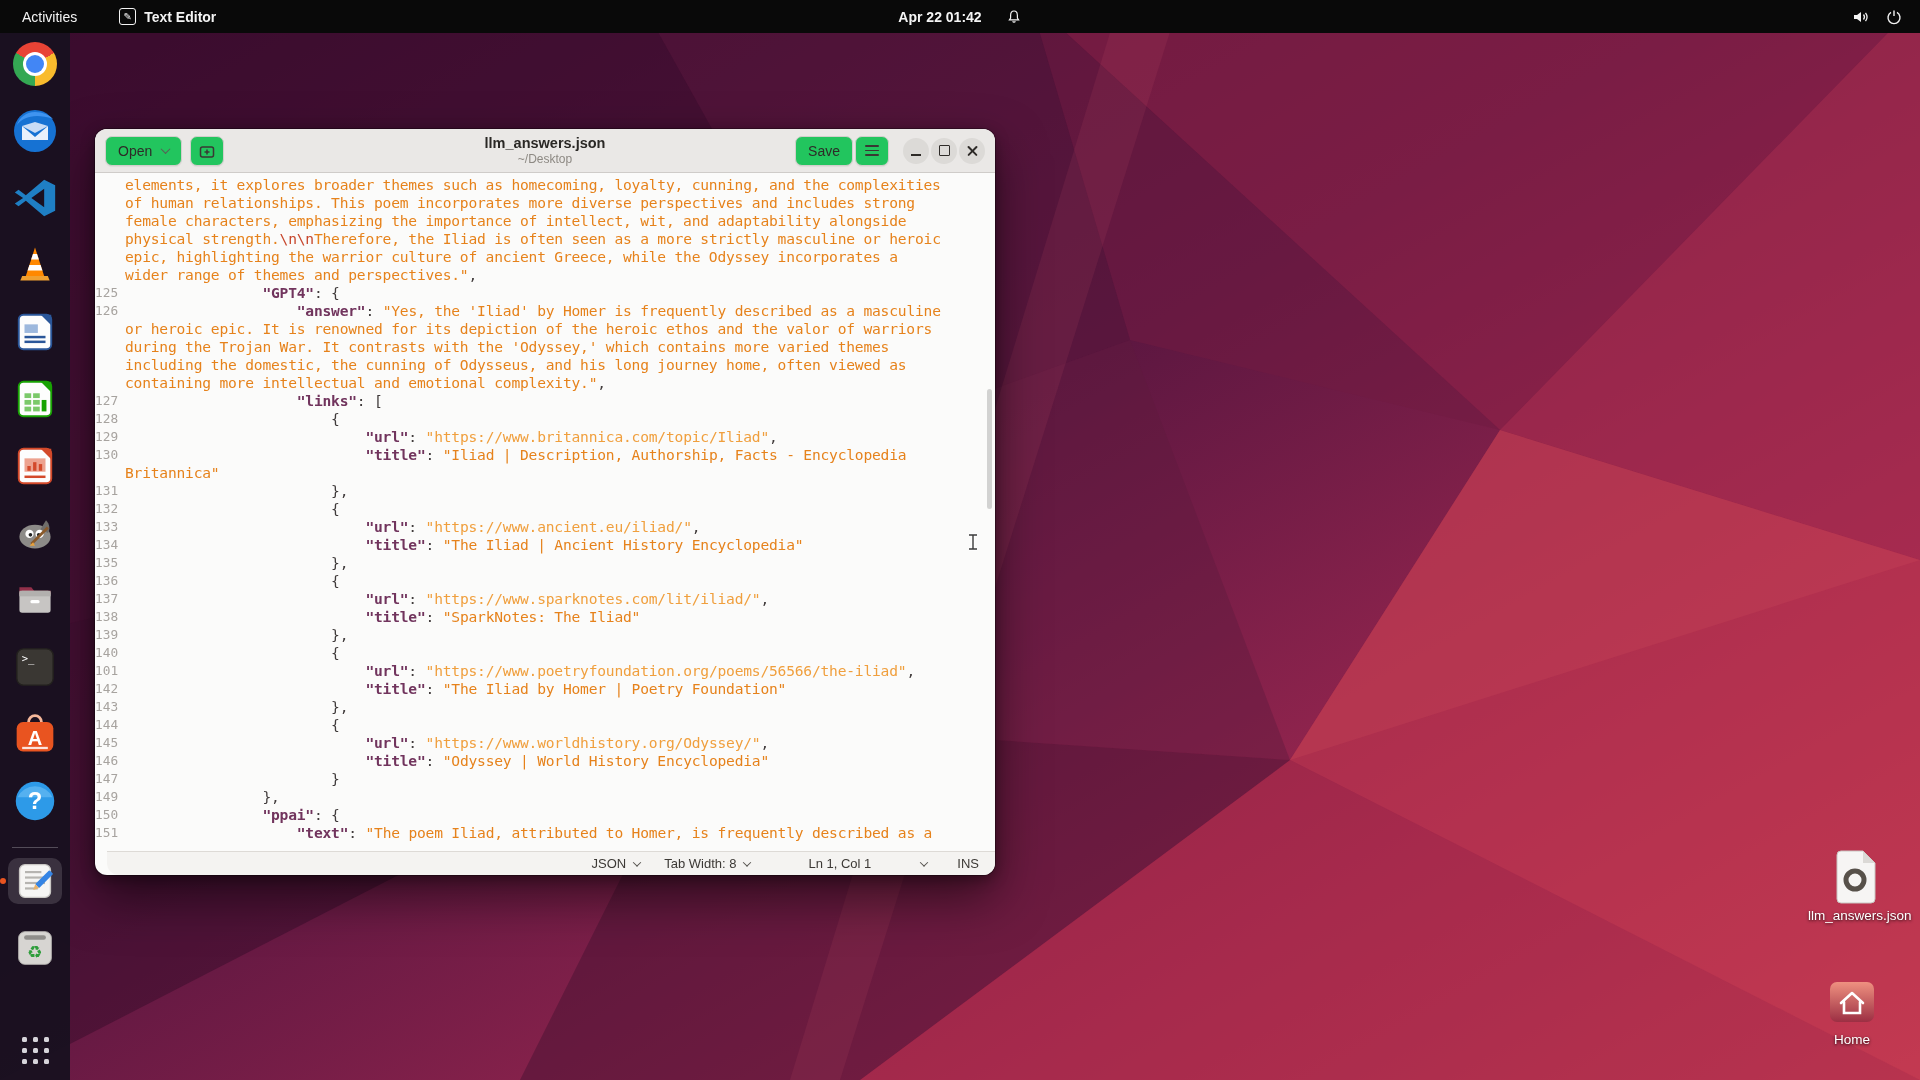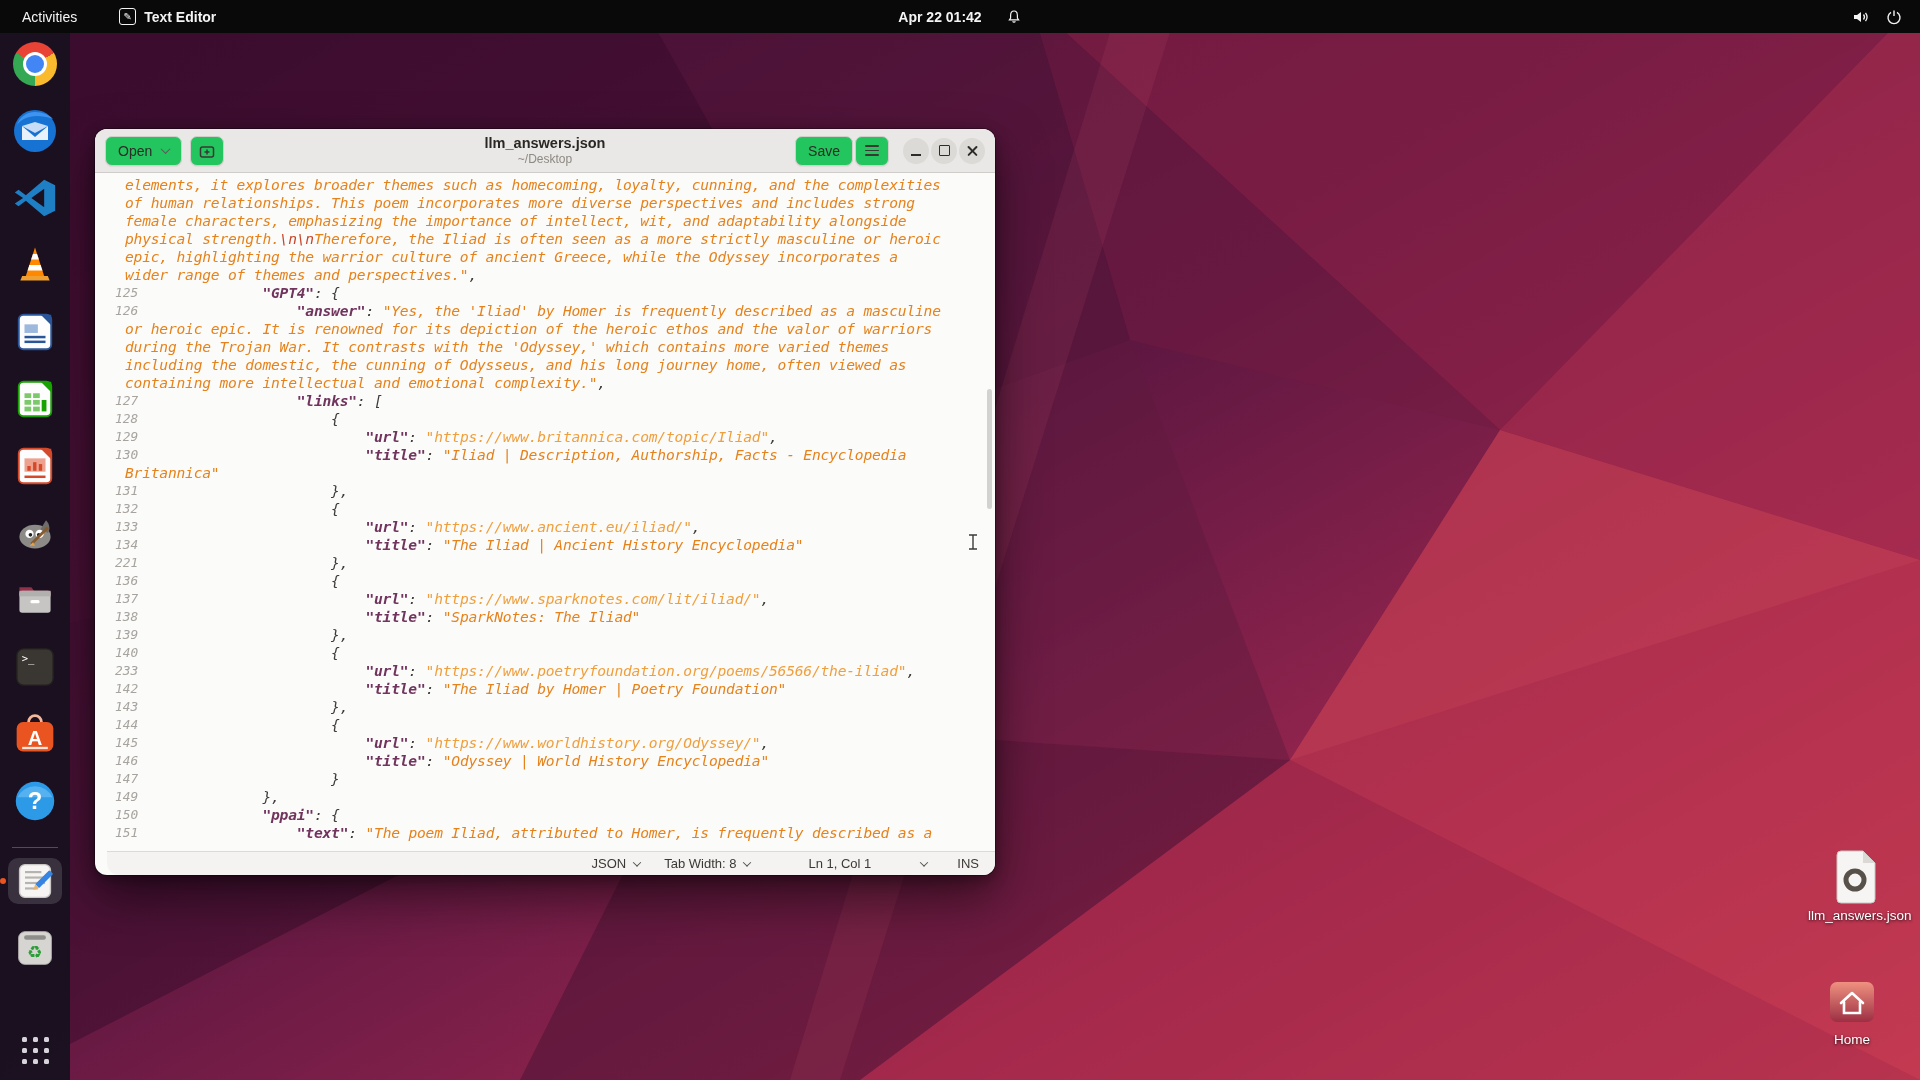--- a/index.html
+++ b/index.html
@@ -63,24 +63,24 @@
     align-items:center; justify-content:center; position:relative; }
   .winctl.min::before { content:""; width:10px; height:1.8px; background:#2e2b28; position:absolute; bottom:8px; }
   .winctl.max::before { content:""; width:9px; height:9px; border:1.6px solid #2e2b28; border-radius:1px; }
   .winctl.close::before, .winctl.close::after { content:""; position:absolute; width:13px; height:1.8px;
     background:#2e2b28; border-radius:1px; }
   .winctl.close::before { transform:rotate(45deg); }
   .winctl.close::after { transform:rotate(-45deg); }
   .winctl.ml { margin-left:12px; }
 
   .editor { position:absolute; top:44px; left:0; right:0; bottom:24px; background:#fbfbfa;
-    overflow:hidden; padding-top:3px;font-style:italic; }
+    overflow:hidden; padding-top:3px; }
   .crow { display:flex; height:18px; }
   .ln { width:30px; flex:none; text-align:right; padding-right:7px; color:#a7a39f;
-    font-family:"DejaVu Sans Mono","Liberation Mono",monospace; font-size:12.8px; line-height:18px;padding-left:20px; }
+    font-family:"DejaVu Sans Mono","Liberation Mono",monospace; font-size:12.8px; line-height:18px; }
   .cd { white-space:pre; font-family:"DejaVu Sans Mono","Liberation Mono",monospace;
     font-size:14.6px; line-height:18px; letter-spacing:-0.2px; }
   .t-p { color:#403b3b; }
   .t-k { color:#71345d; font-weight:bold; }
   .t-s { color:#e6821b; }
   .t-u { color:#f09f3d; }
   .t-e { color:#c7462b; }
   .scroll-thumb { position:absolute; right:3px; top:260px; width:5px; height:120px;
     border-radius:3px; background:rgba(0,0,0,0.16); }
 
@@ -430,21 +430,21 @@
       </div>
       <div class="crow">
         <span class="ln">133</span>
         <span class="cd"><span class="t-p">                            </span><span class="t-k">"url"</span><span class="t-p">: </span><span class="t-u">"https://www.ancient.eu/iliad/"</span><span class="t-p">,</span></span>
       </div>
       <div class="crow">
         <span class="ln">134</span>
         <span class="cd"><span class="t-p">                            </span><span class="t-k">"title"</span><span class="t-p">: </span><span class="t-s">"The Iliad | Ancient History Encyclopedia"</span></span>
       </div>
       <div class="crow">
-        <span class="ln">221</span>
+        <span class="ln">135</span>
         <span class="cd"><span class="t-p">                        },</span></span>
       </div>
       <div class="crow">
         <span class="ln">136</span>
         <span class="cd"><span class="t-p">                        {</span></span>
       </div>
       <div class="crow">
         <span class="ln">137</span>
         <span class="cd"><span class="t-p">                            </span><span class="t-k">"url"</span><span class="t-p">: </span><span class="t-u">"https://www.sparknotes.com/lit/iliad/"</span><span class="t-p">,</span></span>
       </div>
@@ -454,21 +454,21 @@
       </div>
       <div class="crow">
         <span class="ln">139</span>
         <span class="cd"><span class="t-p">                        },</span></span>
       </div>
       <div class="crow">
         <span class="ln">140</span>
         <span class="cd"><span class="t-p">                        {</span></span>
       </div>
       <div class="crow">
-        <span class="ln">233</span>
+        <span class="ln">101</span>
         <span class="cd"><span class="t-p">                            </span><span class="t-k">"url"</span><span class="t-p">: </span><span class="t-u">"https://www.poetryfoundation.org/poems/56566/the-iliad"</span><span class="t-p">,</span></span>
       </div>
       <div class="crow">
         <span class="ln">142</span>
         <span class="cd"><span class="t-p">                            </span><span class="t-k">"title"</span><span class="t-p">: </span><span class="t-s">"The Iliad by Homer | Poetry Foundation"</span></span>
       </div>
       <div class="crow">
         <span class="ln">143</span>
         <span class="cd"><span class="t-p">                        },</span></span>
       </div>

